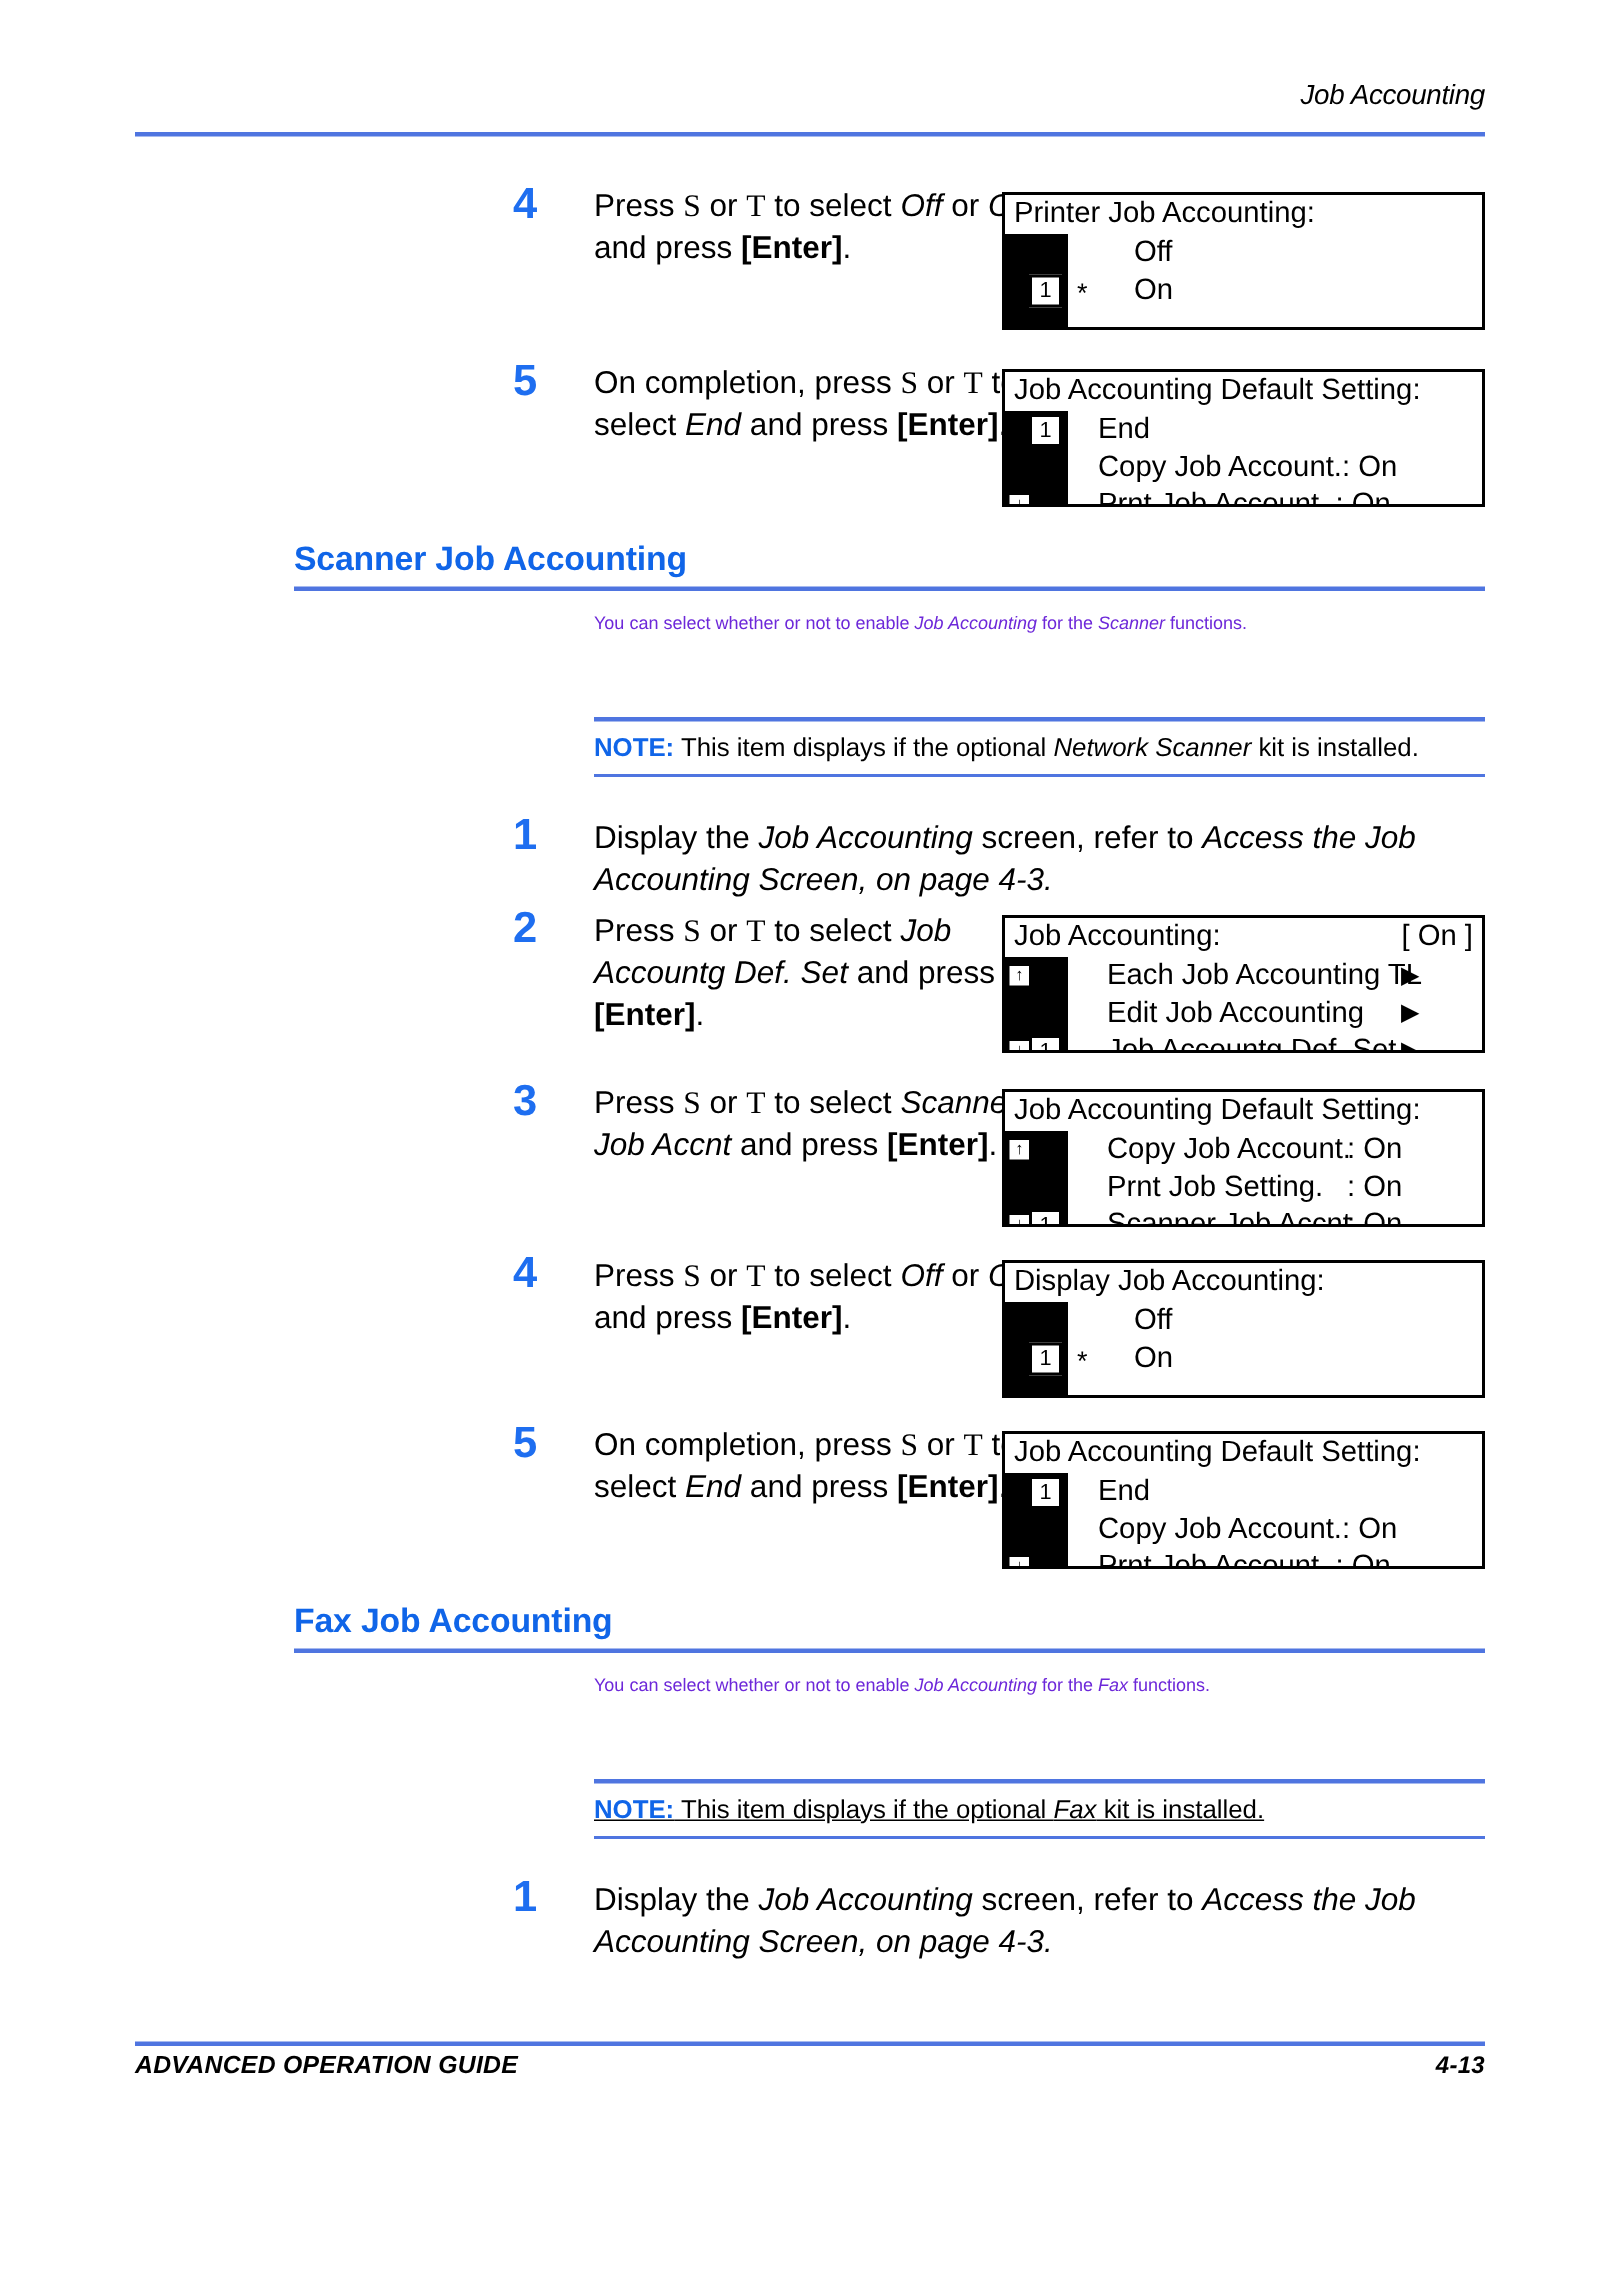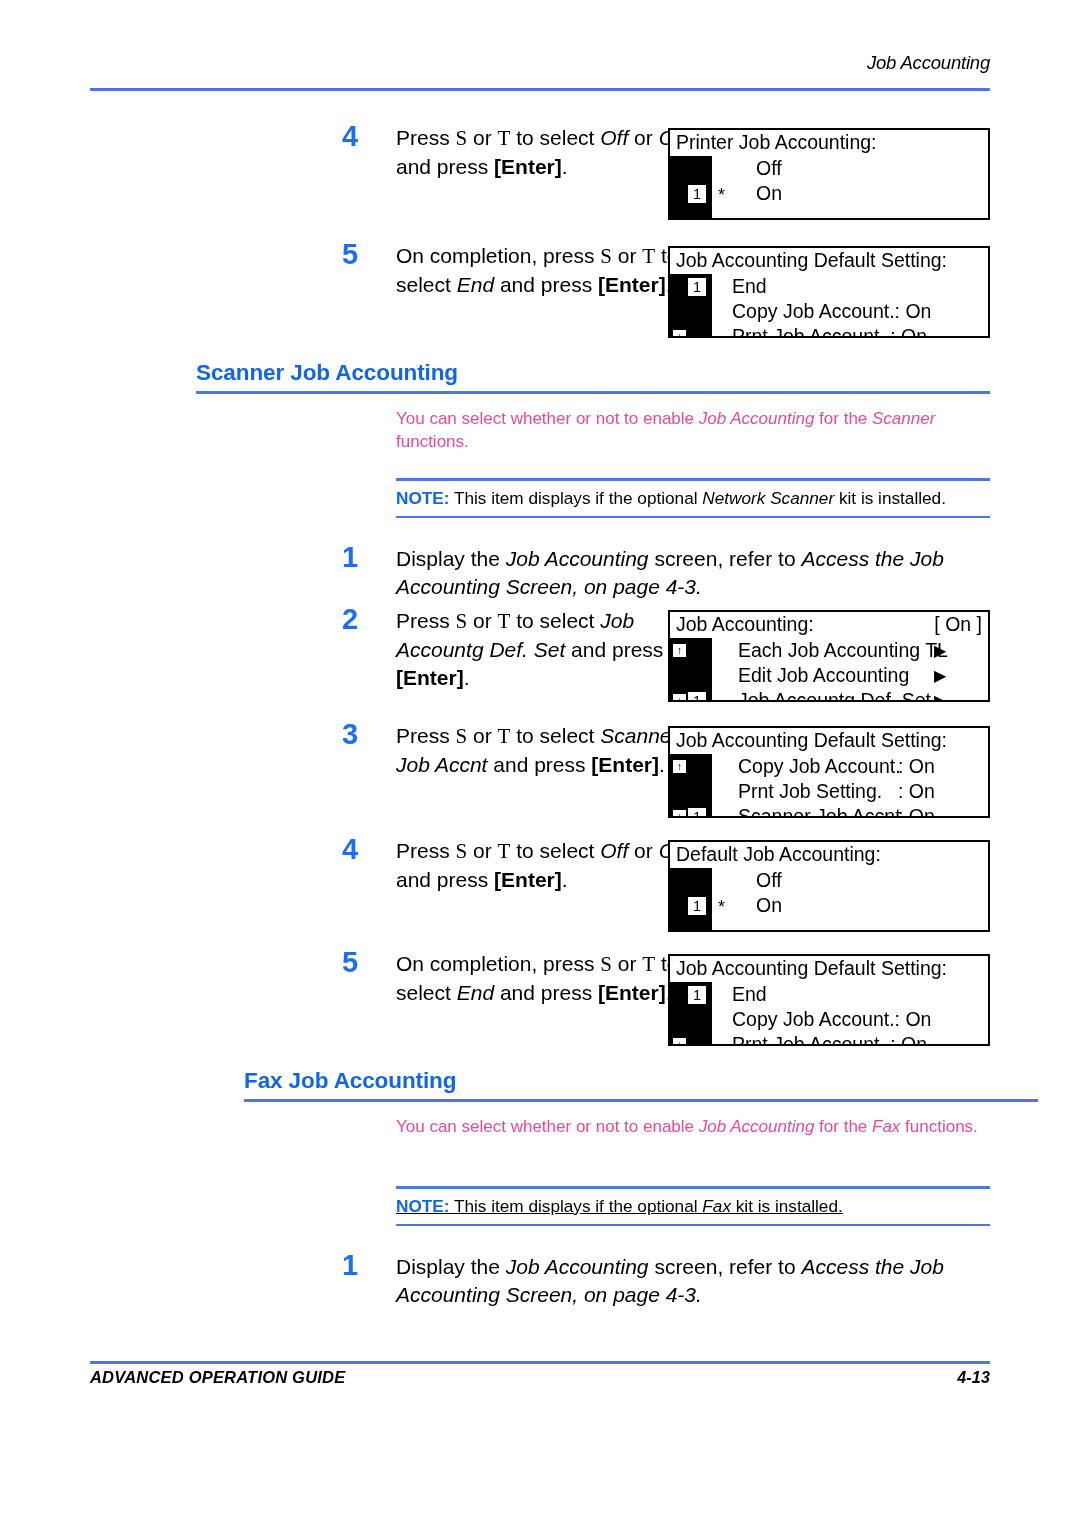--- a/index.html
+++ b/index.html
@@ -82,23 +82,23 @@
   .section-head .rule {
     height: 2.5px;
     background: #4f75e0;
   }
 
   
   .para {
     position: absolute;
     left: 396px;
     width: 594px;
-    font-size: 17px;
+    font-size: 12px;
     line-height: 1.33;
-    color: #ec4899;
+    color: #6d28d9;
   }
   .para i { font-style: italic; }
 
   
   .note {
     position: absolute;
     left: 396px;
     width: 594px;
   }
   .note .rule {
@@ -243,21 +243,21 @@
       <div class="section-head" style="top: 360px;">
         <div class="title">Scanner Job Accounting</div>
         <div class="rule"></div>
       </div>
       <div class="para" style="top: 408px;"><span>You can select whether or not to enable </span><i>Job Accounting</i><span> for the </span><i>Scanner</i><span> functions.</span></div>
       <div class="note" style="top: 478px;">
         <div class="rule"></div>
         <div class="note-body"><span class="note-label">NOTE:</span><span> This item displays if the optional </span><i>Network Scanner</i><span> kit is installed.</span></div>
         <div class="rule"></div>
       </div>
-      <div class="section-head" style="top: 1068px; margin-left: 48px;">
+      <div class="section-head" style="top: 1068px;">
         <div class="title">Fax Job Accounting</div>
         <div class="rule"></div>
       </div>
       <div class="para" style="top: 1116px;"><span>You can select whether or not to enable </span><i>Job Accounting</i><span> for the </span><i>Fax</i><span> functions.</span></div>
       <div class="note" style="top: 1186px; text-decoration: underline;">
         <div class="rule"></div>
         <div class="note-body"><span class="note-label">NOTE:</span><span> This item displays if the optional </span><i>Fax</i><span> kit is installed.</span></div>
         <div class="rule"></div>
       </div>
       <div class="step" style="top: 122px;">
@@ -361,21 +361,21 @@
             <span class="lcd-val" style="left: 186px;">: On</span>
           </div>
         </div>
       </div>
       <div class="step" style="top: 835px;">
         <div class="step-num">4</div>
         <div class="step-text" style="width: 300px;"><span>Press </span><span class="arrowglyph">S</span><span> or </span><span class="arrowglyph">T</span><span> to select </span><i>Off</i><span> or </span><i>On</i><span> and press </span><b>[Enter]</b><span>.</span></div>
       </div>
       <div class="lcd" style="left: 668px; top: 840px; width: 322px; height: 92px;">
         <div class="lcd-title">
-          <span>Default Job Accounting:</span>
+          <span>Display Job Accounting:</span>
         </div>
         <div class="lcd-bar" style="top: 26px; height: 64px;"></div>
         <div class="keybox" style="left: 16px; top: 53px;">1</div>
         <div class="lcd-rows" style="top: 26px;">
           <div class="lcd-row row-indent-1">
             <span class="lcd-label">Off</span>
           </div>
           <div class="lcd-row row-indent-1">
             <span class="lcd-label">On</span>
             <span class="lcd-star">*</span>

